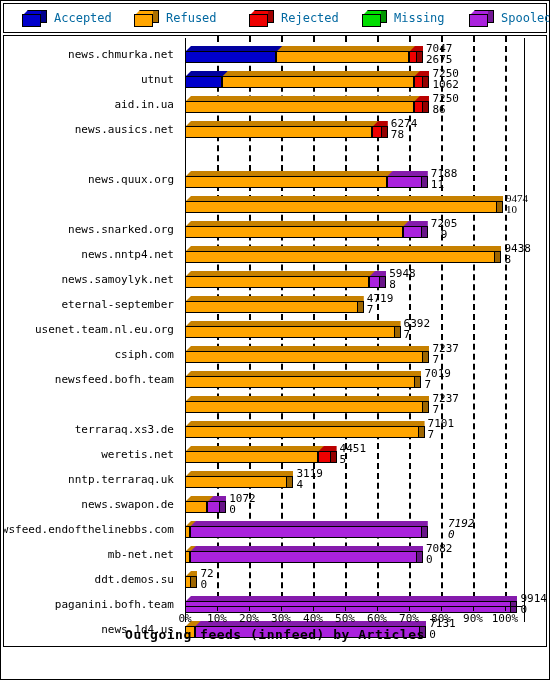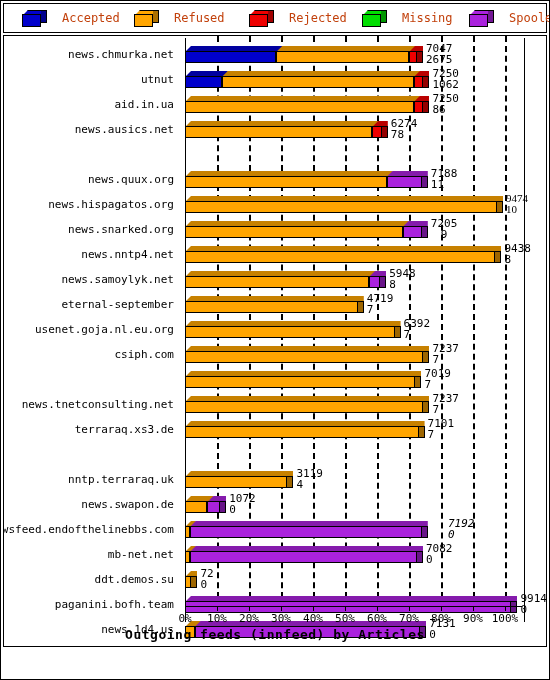--- a/index.html
+++ b/index.html
@@ -10,21 +10,21 @@
 
   
   #legend{position:absolute;left:2px;top:2px;width:544px;height:30px;
           border:1px solid #000;box-sizing:border-box;background:#fff;}
   .lg-item{position:absolute;top:4px;height:22px;}
   .lg-cube{position:absolute;left:0;top:2px;width:26px;height:17px;}
   .lg-cube .face{position:absolute;left:0;top:4px;width:19px;height:13px;border:1px solid #000;box-sizing:border-box;}
   .lg-cube .side{position:absolute;left:19px;top:0px;width:6px;height:13px;border:1px solid #000;
                  border-left:none;box-sizing:border-box;}
   .lg-cube .topf{position:absolute;left:0px;top:0px;width:20px;height:5px;}
-  .lg-label{position:absolute;left:40px;top:3px;font-size:12px;color:#c2410c;white-space:nowrap;letter-spacing:0px;}
+  .lg-label{position:absolute;left:32px;top:3px;font-size:12px;color:#0369a1;white-space:nowrap;letter-spacing:0px;}
 
   
   #plot{position:absolute;left:2px;top:34px;width:544px;height:612px;
         border:1px solid #000;box-sizing:border-box;background:#fff;overflow:hidden;}
 
   #grid{position:absolute;left:0;top:0;width:100%;height:100%;}
   .vgrid{position:absolute;top:0;bottom:38px;width:0;border-left:2px dashed #000;}
   .axisline{position:absolute;top:2px;bottom:24px;width:1px;background:#000;}
 
   
@@ -192,21 +192,20 @@
             <div class="cap" style="left: 236.8px;">
               <div class="capside" style="background: rgb(105, 21, 137);"></div>
             </div>
           </div>
           <div class="vlabels" style="left: 426.8px;">
             <div>7188</div>
             <div>11</div>
           </div>
         </div>
         <div class="row" style="top: 156px;">
-          <div class="ylabel">news.hispagatos.org</div>
           <div class="barwrap" style="width: 318px;">
             <div class="segtop" style="left: 0px; width: 318px; background: rgb(199, 129, 0); clip-path: polygon(0% 100%, 1.88679% 0%, 100% 0%, 100% 100%);"></div>
             <div class="seg" style="left: 0px; width: 312px; background: rgb(255, 165, 0);"></div>
             <div class="cap" style="left: 312px;">
               <div class="capside" style="background: rgb(158, 102, 0);"></div>
             </div>
           </div>
           <div class="vlabels" style="left: 502px; font-family: Liberation Serif, serif;">
             <div>9474</div>
             <div>10</div>
@@ -266,21 +265,21 @@
             <div class="cap" style="left: 172.8px;">
               <div class="capside" style="background: rgb(158, 102, 0);"></div>
             </div>
           </div>
           <div class="vlabels" style="left: 362.8px;">
             <div>4719</div>
             <div>7</div>
           </div>
         </div>
         <div class="row" style="top: 281px;">
-          <div class="ylabel">usenet.goja.nl.eu.org</div>
+          <div class="ylabel">usenet.team.nl.eu.org</div>
           <div class="barwrap" style="width: 215.6px;">
             <div class="segtop" style="left: 0px; width: 215.6px; background: rgb(199, 129, 0); clip-path: polygon(0% 100%, 2.78293% 0%, 100% 0%, 100% 100%);"></div>
             <div class="seg" style="left: 0px; width: 209.6px; background: rgb(255, 165, 0);"></div>
             <div class="cap" style="left: 209.6px;">
               <div class="capside" style="background: rgb(158, 102, 0);"></div>
             </div>
           </div>
           <div class="vlabels" style="left: 399.6px;">
             <div>6392</div>
             <div>7</div>
@@ -294,34 +293,34 @@
             <div class="cap" style="left: 238.4px;">
               <div class="capside" style="background: rgb(158, 102, 0);"></div>
             </div>
           </div>
           <div class="vlabels" style="left: 428.4px;">
             <div>7237</div>
             <div>7</div>
           </div>
         </div>
         <div class="row" style="top: 331px;">
+          <div class="ylabel">newsfeed.bofh.team</div>
           <div class="barwrap" style="width: 236.4px;">
             <div class="segtop" style="left: 0px; width: 236.4px; background: rgb(199, 129, 0); clip-path: polygon(0% 100%, 2.53807% 0%, 100% 0%, 100% 100%);"></div>
             <div class="seg" style="left: 0px; width: 230.4px; background: rgb(255, 165, 0);"></div>
             <div class="cap" style="left: 230.4px;">
               <div class="capside" style="background: rgb(158, 102, 0);"></div>
             </div>
           </div>
           <div class="vlabels" style="left: 420.4px;">
             <div>7019</div>
             <div>7</div>
           </div>
         </div>
         <div class="row" style="top: 356px;">
-          <div class="ylabel">news.tnetconsulting.net</div>
           <div class="barwrap" style="width: 244.4px;">
             <div class="segtop" style="left: 0px; width: 244.4px; background: rgb(199, 129, 0); clip-path: polygon(0% 100%, 2.45499% 0%, 100% 0%, 100% 100%);"></div>
             <div class="seg" style="left: 0px; width: 238.4px; background: rgb(255, 165, 0);"></div>
             <div class="cap" style="left: 238.4px;">
               <div class="capside" style="background: rgb(158, 102, 0);"></div>
             </div>
           </div>
           <div class="vlabels" style="left: 428.4px;">
             <div>7237</div>
             <div>7</div>
@@ -332,20 +331,36 @@
           <div class="barwrap" style="width: 239.6px;">
             <div class="segtop" style="left: 0px; width: 239.6px; background: rgb(199, 129, 0); clip-path: polygon(0% 100%, 2.50417% 0%, 100% 0%, 100% 100%);"></div>
             <div class="seg" style="left: 0px; width: 233.6px; background: rgb(255, 165, 0);"></div>
             <div class="cap" style="left: 233.6px;">
               <div class="capside" style="background: rgb(158, 102, 0);"></div>
             </div>
           </div>
           <div class="vlabels" style="left: 423.6px;">
             <div>7101</div>
             <div>7</div>
+          </div>
+        </div>
+        <div class="row" style="top: 406px;">
+          <div class="ylabel">weretis.net</div>
+          <div class="barwrap" style="width: 151.6px;">
+            <div class="segtop" style="left: 0px; width: 138.8px; background: rgb(199, 129, 0); clip-path: polygon(0% 100%, 4.32277% 0%, 100% 0%, 100% 100%);"></div>
+            <div class="seg" style="left: 0px; width: 132.8px; background: rgb(255, 165, 0);"></div>
+            <div class="segtop" style="left: 132.8px; width: 18.8px; background: rgb(186, 0, 0); clip-path: polygon(0% 100%, 31.9149% 0%, 100% 0%, 100% 100%);"></div>
+            <div class="seg" style="left: 132.8px; width: 12.8px; background: rgb(238, 0, 0);"></div>
+            <div class="cap" style="left: 145.6px;">
+              <div class="capside" style="background: rgb(148, 0, 0);"></div>
+            </div>
+          </div>
+          <div class="vlabels" style="left: 335.6px;">
+            <div>4451</div>
+            <div>5</div>
           </div>
         </div>
         <div class="row" style="top: 431px;">
           <div class="ylabel">nntp.terraraq.uk</div>
           <div class="barwrap" style="width: 108.4px;">
             <div class="segtop" style="left: 0px; width: 108.4px; background: rgb(199, 129, 0); clip-path: polygon(0% 100%, 5.53506% 0%, 100% 0%, 100% 100%);"></div>
             <div class="seg" style="left: 0px; width: 102.4px; background: rgb(255, 165, 0);"></div>
             <div class="cap" style="left: 102.4px;">
               <div class="capside" style="background: rgb(158, 102, 0);"></div>
             </div>

